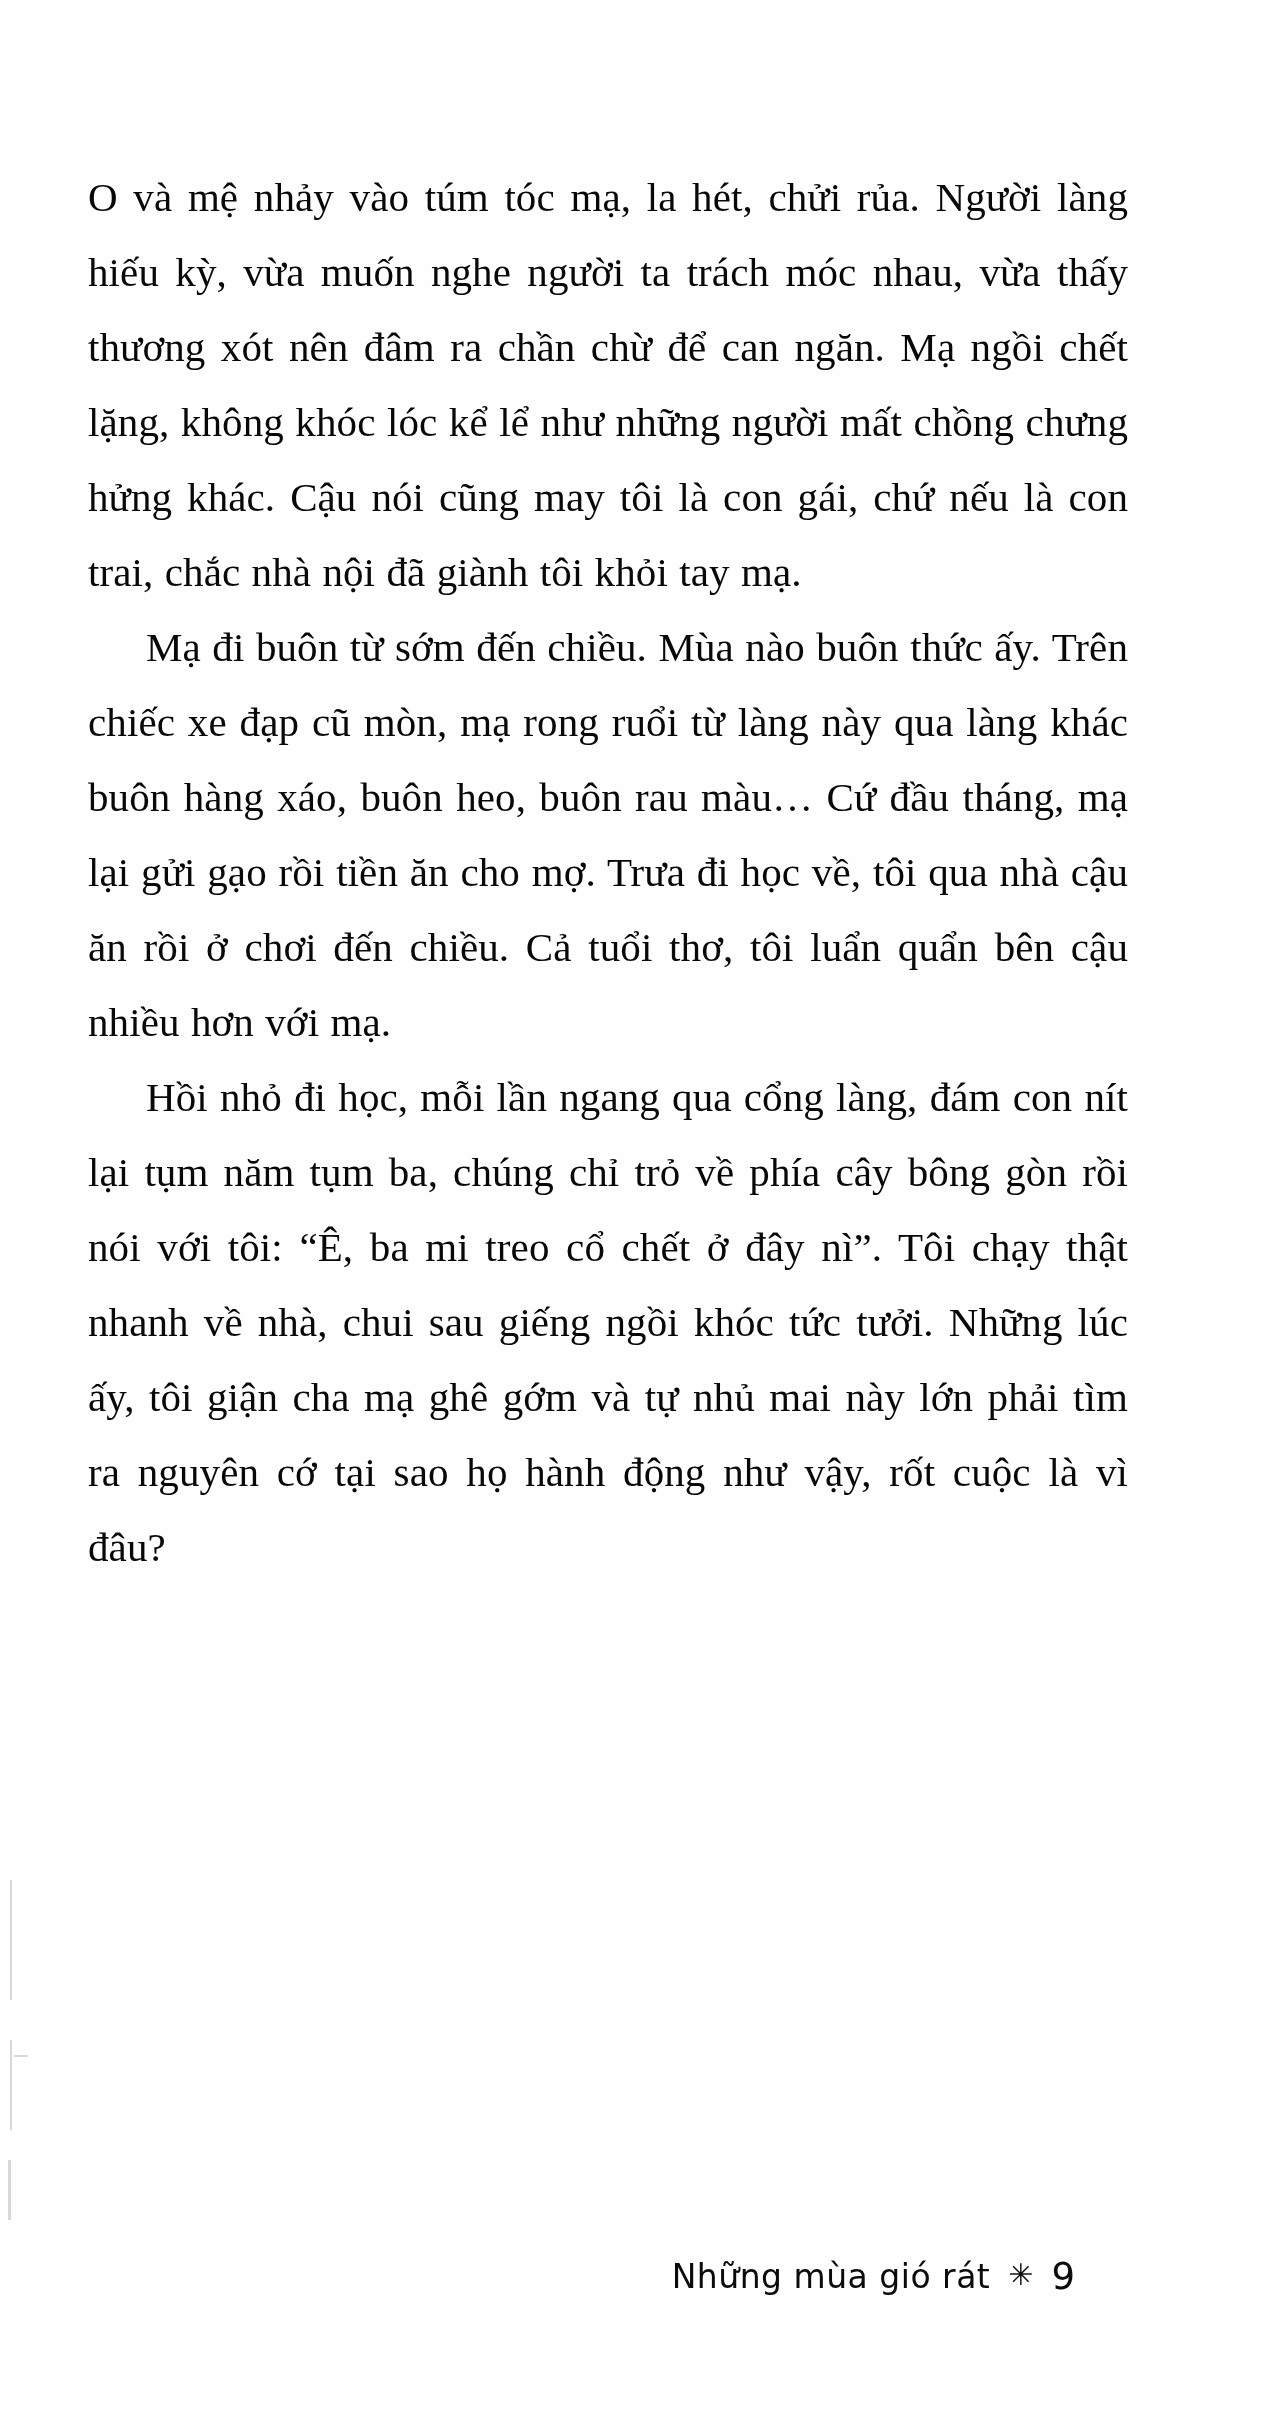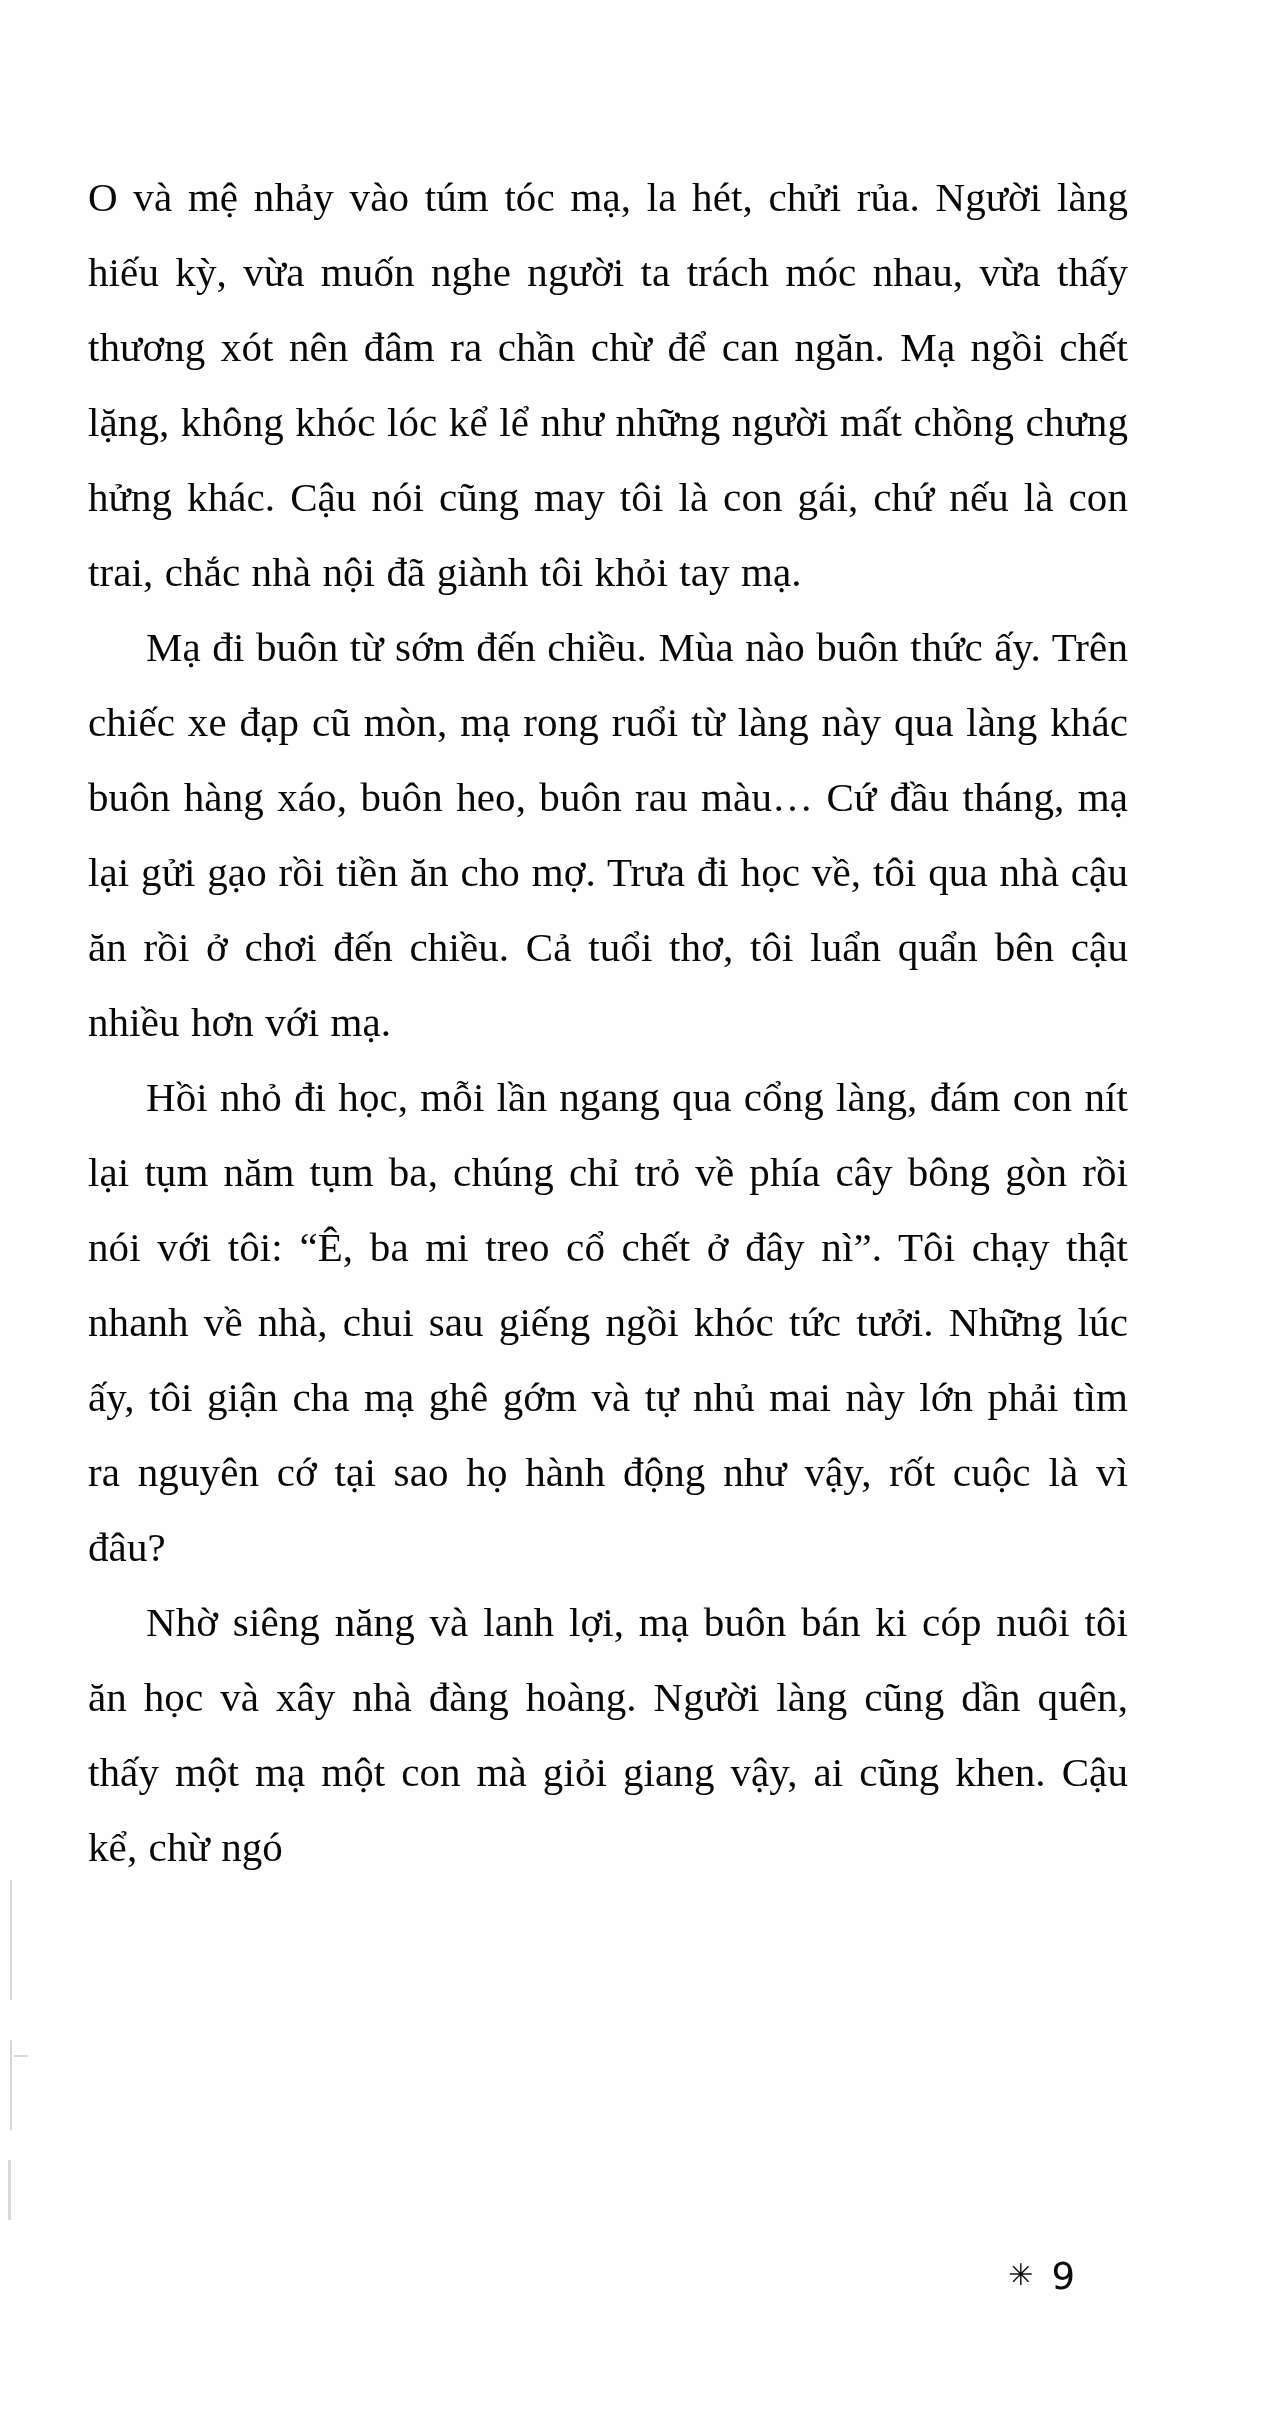--- a/index.html
+++ b/index.html
@@ -90,21 +90,21 @@
 
   <div class="edge-mark m1"></div>
   <div class="edge-mark m2"></div>
   <div class="edge-mark m3"></div>
   <div class="edge-mark m4"></div>
 
   <div class="text-block">
     <p class="para">O và mệ nhảy vào túm tóc mạ, la hét, chửi rủa. Người làng hiếu kỳ, vừa muốn nghe người ta trách móc nhau, vừa thấy thương xót nên đâm ra chần chừ để can ngăn. Mạ ngồi chết lặng, không khóc lóc kể lể như những người mất chồng chưng hửng khác. Cậu nói cũng may tôi là con gái, chứ nếu là con trai, chắc nhà nội đã giành tôi khỏi tay mạ.</p>
     <p class="para indent">Mạ đi buôn từ sớm đến chiều. Mùa nào buôn thức ấy. Trên chiếc xe đạp cũ mòn, mạ rong ruổi từ làng này qua làng khác buôn hàng xáo, buôn heo, buôn rau màu… Cứ đầu tháng, mạ lại gửi gạo rồi tiền ăn cho mợ. Trưa đi học về, tôi qua nhà cậu ăn rồi ở chơi đến chiều. Cả tuổi thơ, tôi luẩn quẩn bên cậu nhiều hơn với mạ.</p>
     <p class="para indent">Hồi nhỏ đi học, mỗi lần ngang qua cổng làng, đám con nít lại tụm năm tụm ba, chúng chỉ trỏ về phía cây bông gòn rồi nói với tôi: “Ê, ba mi treo cổ chết ở đây nì”. Tôi chạy thật nhanh về nhà, chui sau giếng ngồi khóc tức tưởi. Những lúc ấy, tôi giận cha mạ ghê gớm và tự nhủ mai này lớn phải tìm ra nguyên cớ tại sao họ hành động như vậy, rốt cuộc là vì đâu?</p>
-    <p class="para indent">Nhờ siêng năng và lanh lợi, mạ buôn bán ki cóp nuôi tôi ăn học và xây nhà đàng hoàng. Người làng cũng dần quên, thấy một mạ một con mà giỏi giang vậy, ai cũng khen. Cậu kể, chừ ngó</p>
   </div>
 
   <div class="footer">
+    <span class="footer-title">Những mùa gió rát</span>
     <span class="footer-sep">✳</span>
     <span class="footer-page">9</span>
   </div>
 
 </div>
 
 </body></html>

